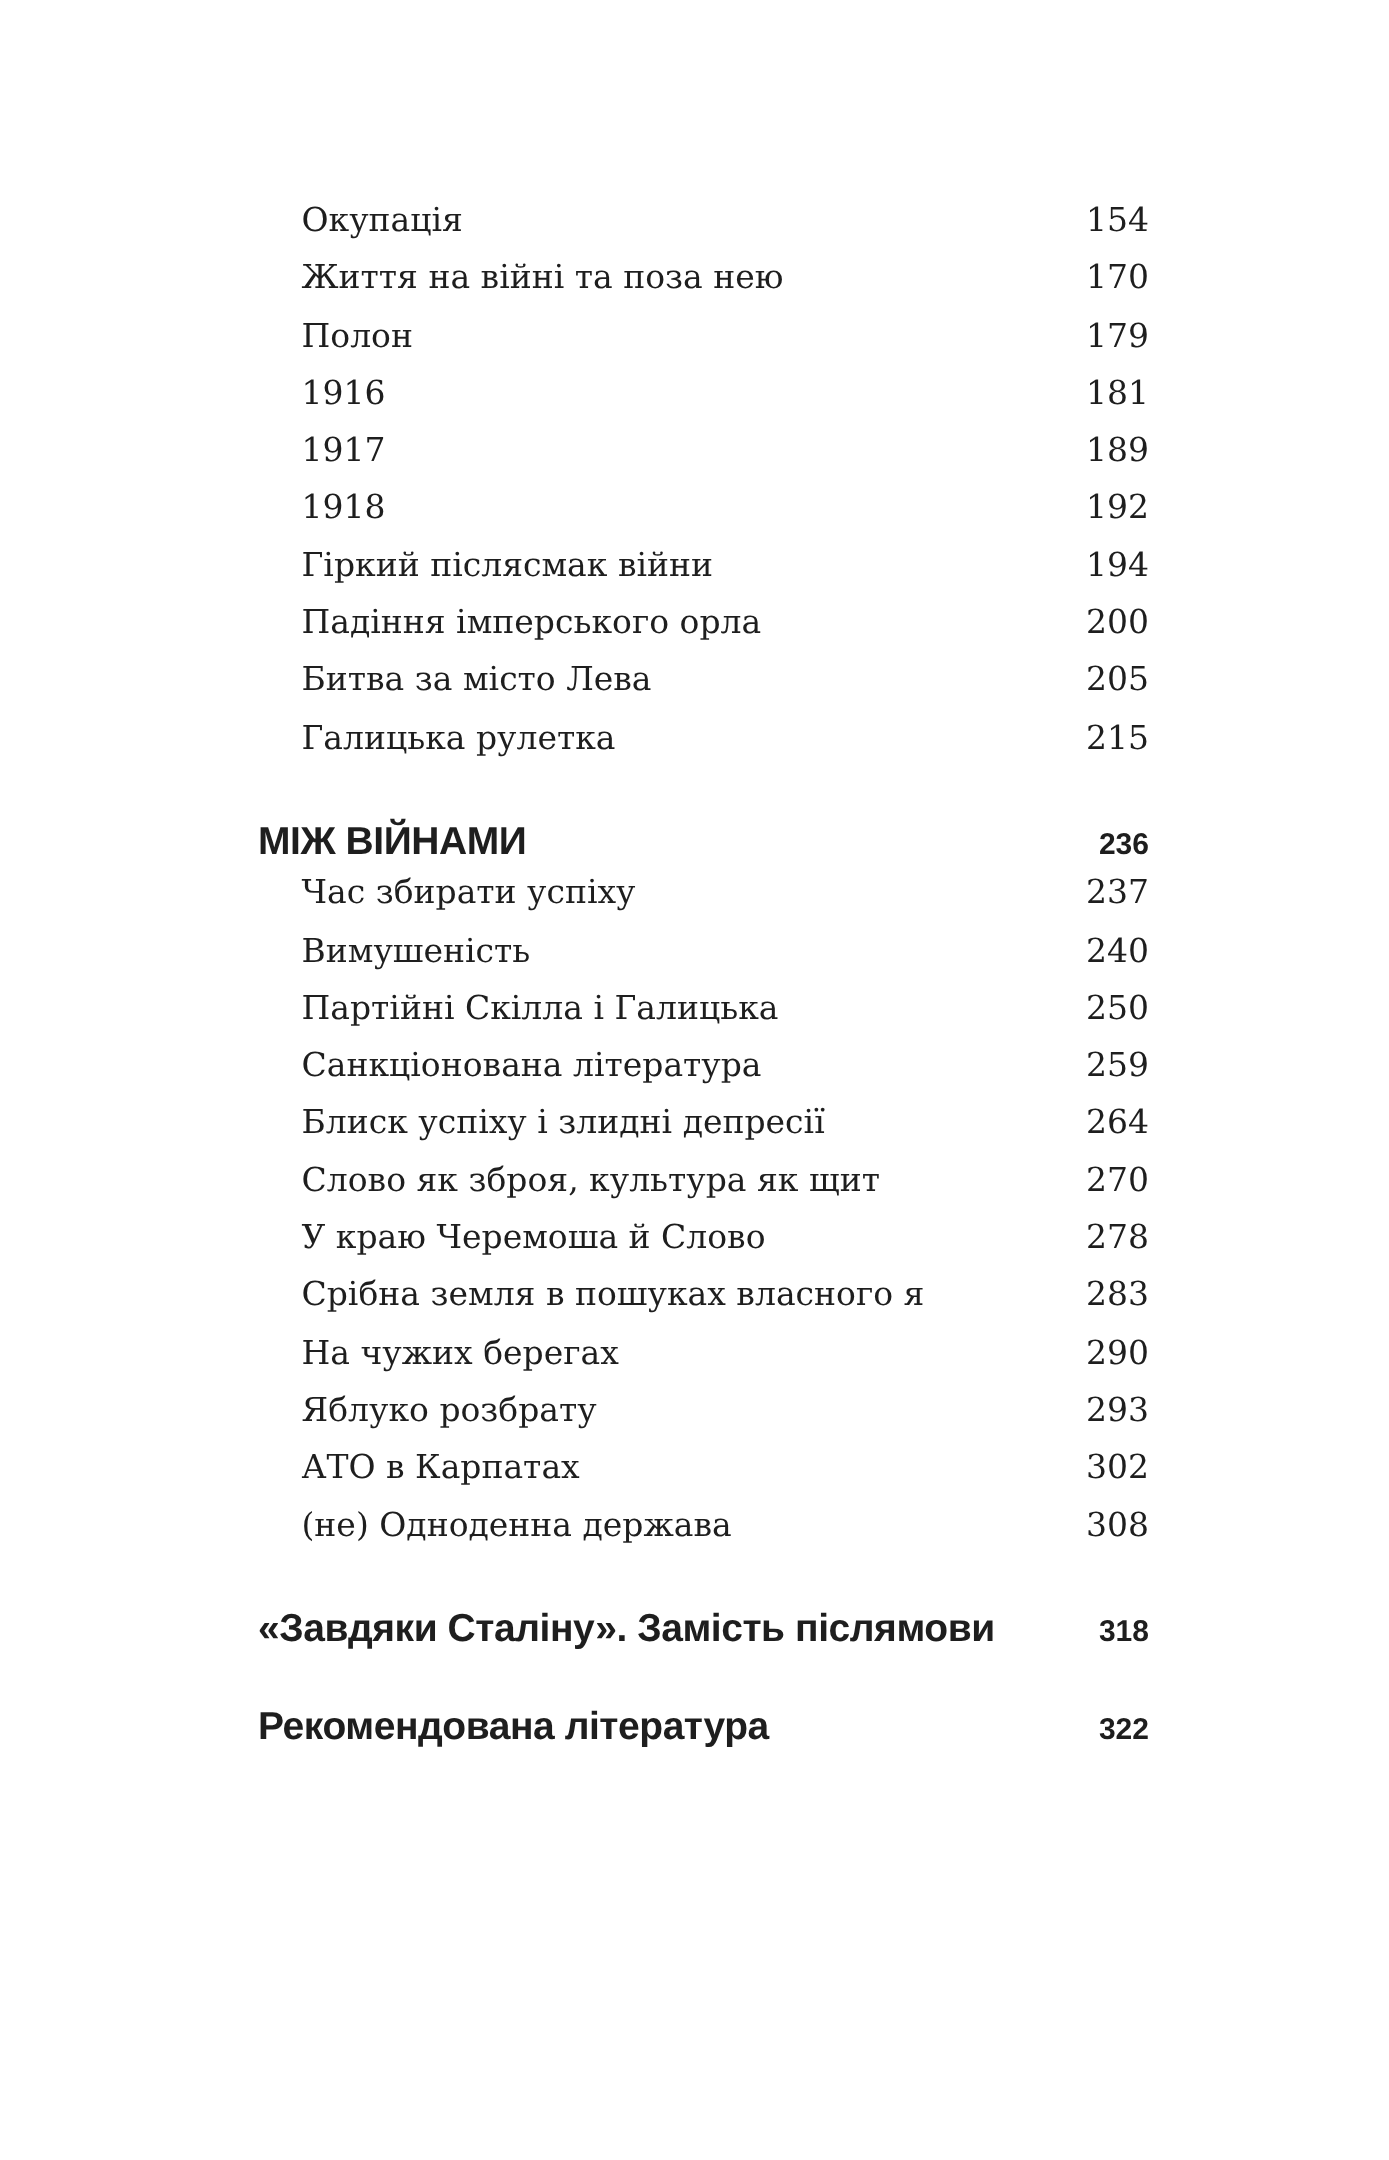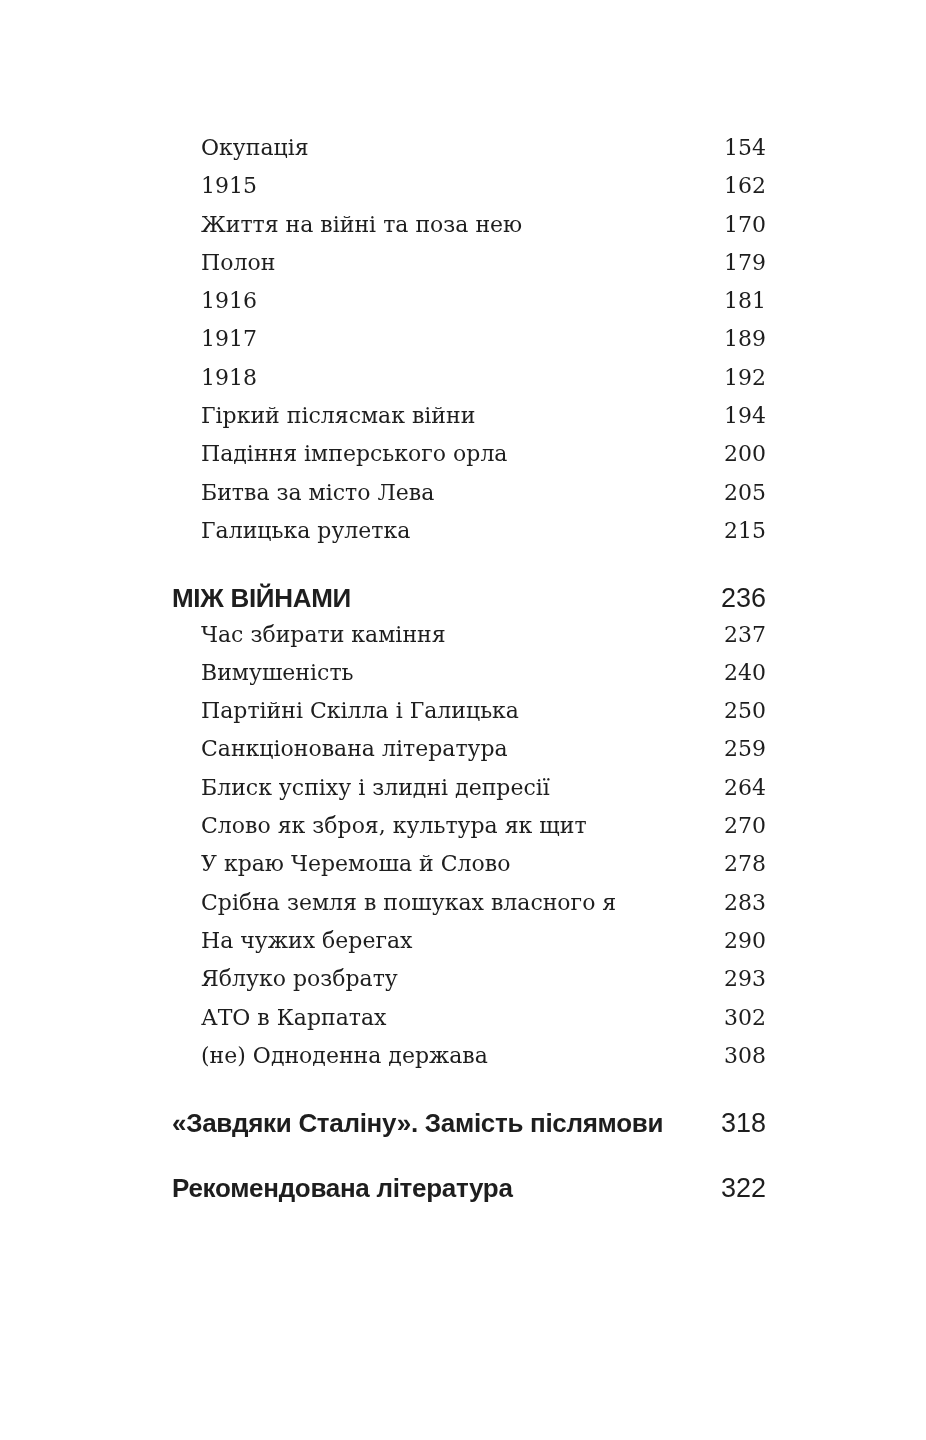--- a/index.html
+++ b/index.html
@@ -41,42 +41,38 @@
     margin-top: 27px;
     font-family: "Liberation Sans", sans-serif;
     gap: 32px;
   }
   .row.section .label {
     font-weight: bold;
     font-size: 26px;
     letter-spacing: -0.3px;
   }
   .row.section .page {
-    font-weight: normal;
-    font-size: 27px;
+    font-weight: bold;
+    font-size: 20px;
   }
   .label {
     white-space: nowrap;
   }
   .page {
     text-align: left;
   }
 </style>
 </head>
 <body>
 
 <main class="toc">
 
 <div class="row sub">
     <span class="label">Окупація</span>
     <span class="page">154</span>
-  </div>
-    <div class="row sub">
-    <span class="label">1915</span>
-    <span class="page">162</span>
   </div>
     <div class="row sub">
     <span class="label">Життя на війні та поза нею</span>
     <span class="page">170</span>
   </div>
     <div class="row sub">
     <span class="label">Полон</span>
     <span class="page">179</span>
   </div>
     <div class="row sub">
@@ -105,21 +101,21 @@
   </div>
     <div class="row sub">
     <span class="label">Галицька рулетка</span>
     <span class="page">215</span>
   </div>
     <div class="row section">
     <span class="label">МІЖ ВІЙНАМИ</span>
     <span class="page">236</span>
   </div>
     <div class="row sub">
-    <span class="label">Час збирати каміння</span>
+    <span class="label">Час збирати успіху</span>
     <span class="page">237</span>
   </div>
     <div class="row sub">
     <span class="label">Вимушеність</span>
     <span class="page">240</span>
   </div>
     <div class="row sub">
     <span class="label">Партійні Скілла і Галицька</span>
     <span class="page">250</span>
   </div>

